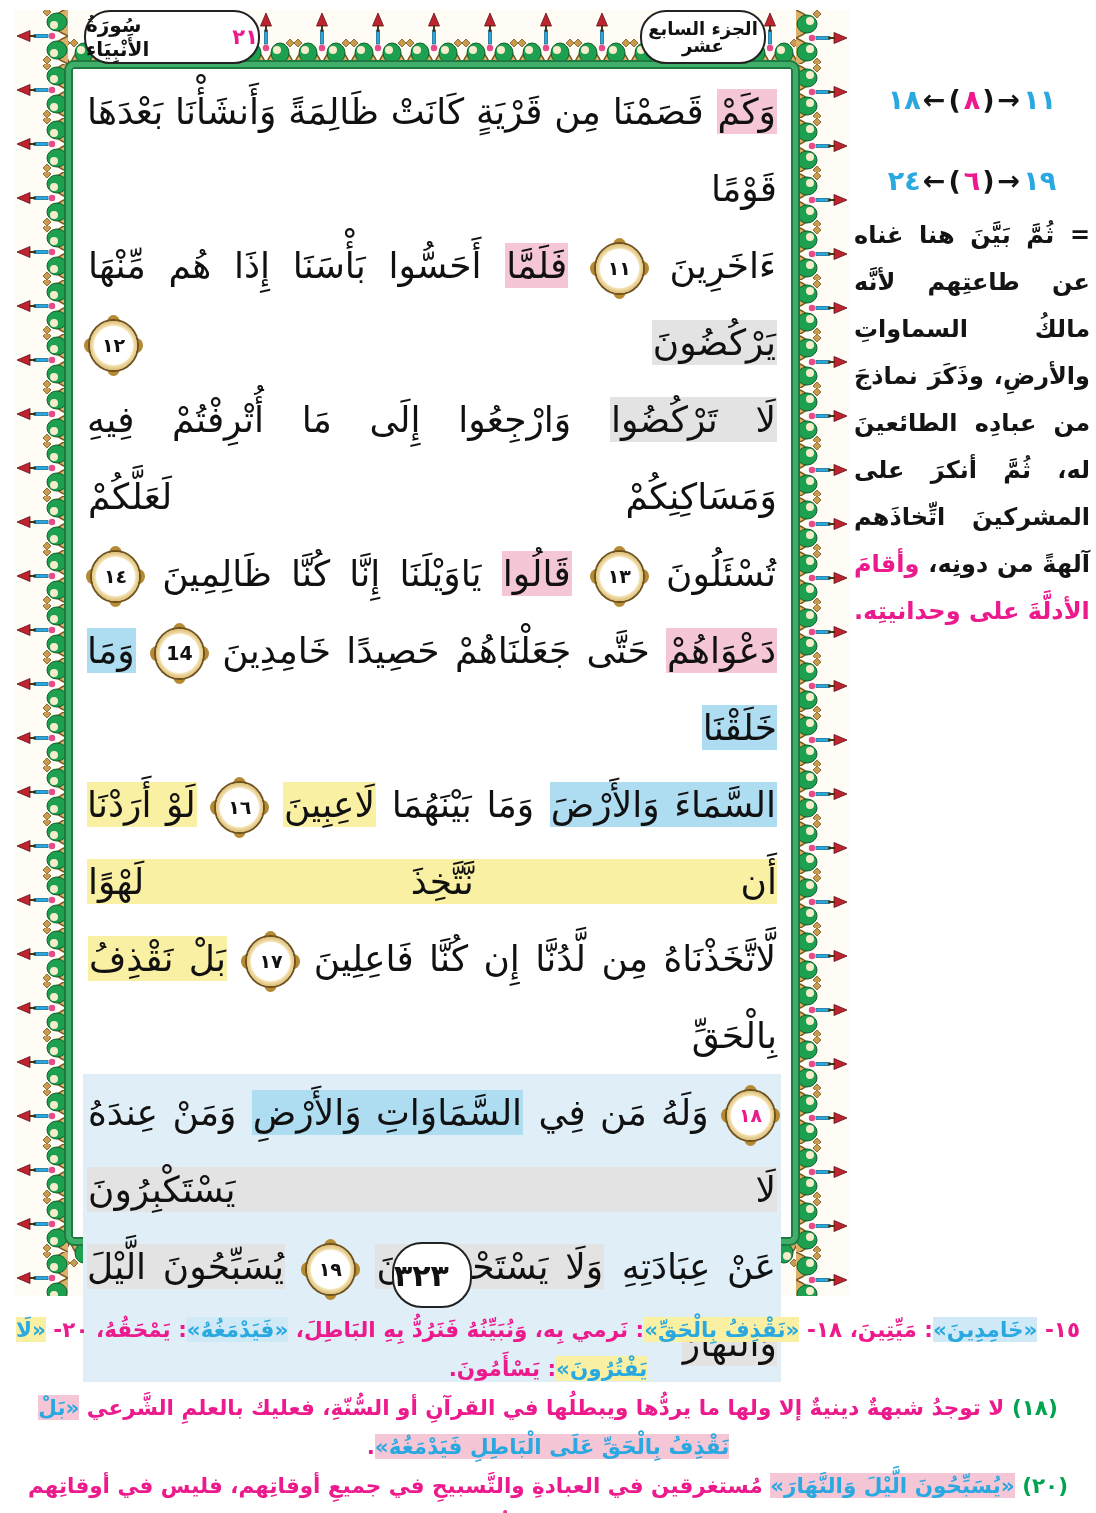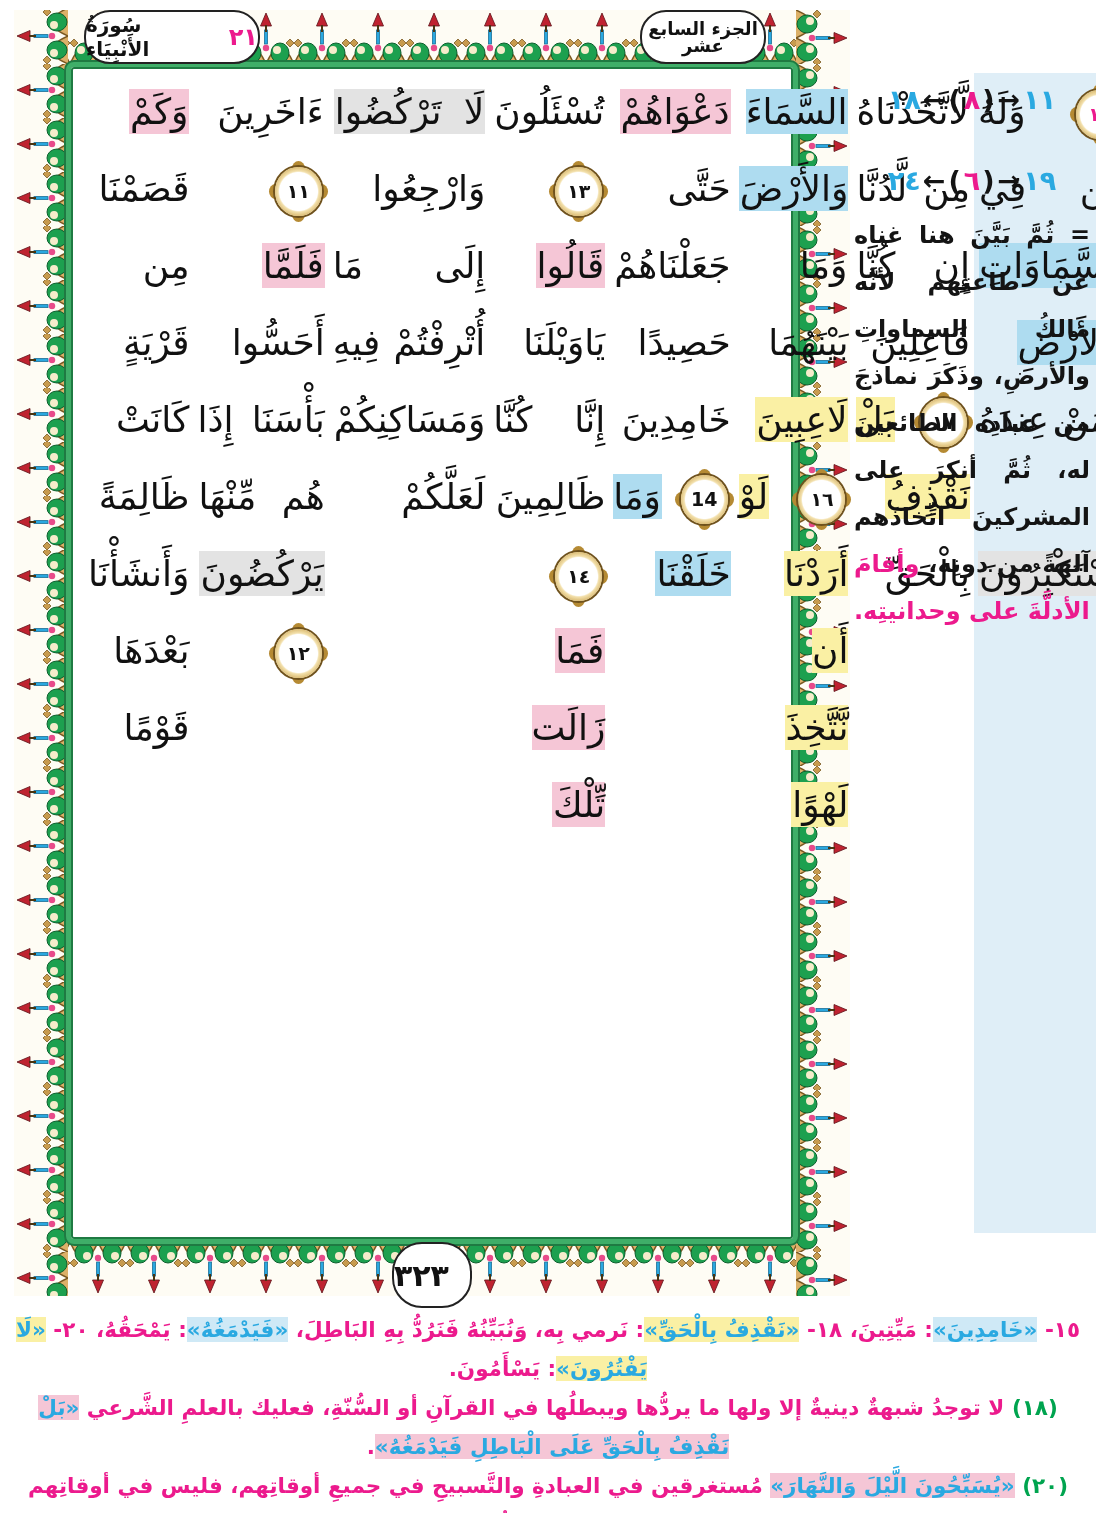--- a/index.html
+++ b/index.html
@@ -15,27 +15,27 @@
   
   .frame{position:absolute;left:14px;top:10px;width:836px;height:1286px;}
   .strip{position:absolute;display:block;}
   .b-top{left:0;top:0;}
   .b-bottom{left:0;bottom:0;}
   .b-left{left:0;top:0;}
   .b-right{right:0;top:0;}
   .inner{position:absolute;left:52px;top:52px;right:52px;bottom:52px;background:#fff;
          border:5px solid var(--frame-green);border-radius:8px;
          box-shadow:0 0 0 2px var(--frame-green-dark), inset 0 0 0 2px var(--frame-green-dark);
-         display:flex;flex-direction:row;padding:6px 12px;}
+         display:flex;flex-direction:column;padding:6px 12px;}
 
   .cartouche{position:absolute;top:0;height:50px;background:#fff;border:2.5px solid #222;
              border-radius:26px;display:flex;align-items:center;justify-content:center;
              gap:22px;z-index:3;font-weight:bold;color:#111;}
   .cart-left{left:70px;width:172px;font-size:20px;}
-  .cart-left .num{color:var(--c-magenta);font-size:24px;}
+  .cart-left .num{color:var(--c-magenta);font-size:21px;}
   .cart-right{right:84px;width:122px;font-size:18px;text-align:center;line-height:17px;}
 
   .pagenum{position:absolute;left:50%;bottom:-12px;transform:translateX(-50%);
            width:76px;height:62px;background:#fff;border:2.5px solid #222;border-radius:30px;
            display:flex;align-items:center;justify-content:flex-start;font-size:30px;font-weight:bold;
            color:#111;z-index:3;}
 
   
   .qline{flex:1;direction:rtl;text-align:justify;text-align-last:justify;
          font-size:36px;color:#111;line-height:77px;padding:0 4px;white-space:normal;}
@@ -176,21 +176,21 @@
         <div class="qline"><span>ءَاخَرِينَ </span><span class="vmarker">
             <span class="vnum">١١</span>
           </span><span> </span><span class="h-pink">فَلَمَّا</span><span> أَحَسُّوا بَأْسَنَا إِذَا هُم مِّنْهَا </span><span class="h-gray">يَرْكُضُونَ</span><span> </span><span class="vmarker">
             <span class="vnum">١٢</span>
           </span></div>
         <div class="qline"><span class="h-gray">لَا تَرْكُضُوا</span><span> وَارْجِعُوا إِلَى مَا أُتْرِفْتُمْ فِيهِ وَمَسَاكِنِكُمْ لَعَلَّكُمْ</span></div>
         <div class="qline"><span>تُسْئَلُونَ </span><span class="vmarker">
             <span class="vnum">١٣</span>
           </span><span> </span><span class="h-pink">قَالُوا</span><span> يَاوَيْلَنَا إِنَّا كُنَّا ظَالِمِينَ </span><span class="vmarker">
             <span class="vnum">١٤</span>
-          </span><span> </span><span class="h-pink">فَمَا زَالَت تِّلْكَ</span></div>
+          </span><span> </span></div>
         <div class="qline"><span class="h-pink">دَعْوَاهُمْ</span><span> حَتَّى جَعَلْنَاهُمْ حَصِيدًا خَامِدِينَ </span><span class="vmarker">
             <span class="vnum">14</span>
           </span><span> </span><span class="h-blue">وَمَا خَلَقْنَا</span></div>
         <div class="qline"><span class="h-blue">السَّمَاءَ وَالأَرْضَ</span><span> وَمَا بَيْنَهُمَا </span><span class="h-yellow">لَاعِبِينَ</span><span> </span><span class="vmarker">
             <span class="vnum">١٦</span>
           </span><span> </span><span class="h-yellow">لَوْ أَرَدْنَا أَن نَّتَّخِذَ لَهْوًا</span></div>
         <div class="qline"><span>لَّاتَّخَذْنَاهُ مِن لَّدُنَّا إِن كُنَّا فَاعِلِينَ </span><span class="vmarker">
             <span class="vnum">١٧</span>
           </span><span> </span><span class="h-yellow">بَلْ نَقْذِفُ</span><span> بِالْحَقِّ</span></div>
         <div class="qline bg-pale"><span class="vmarker vm-mag">

